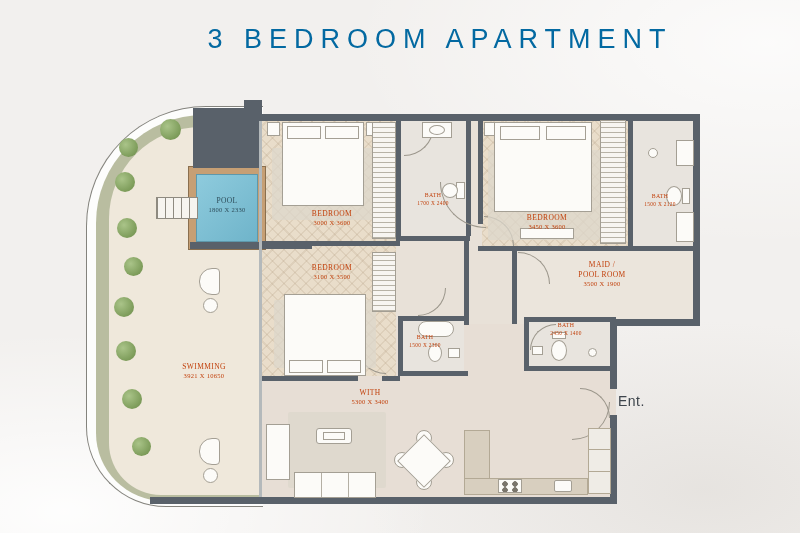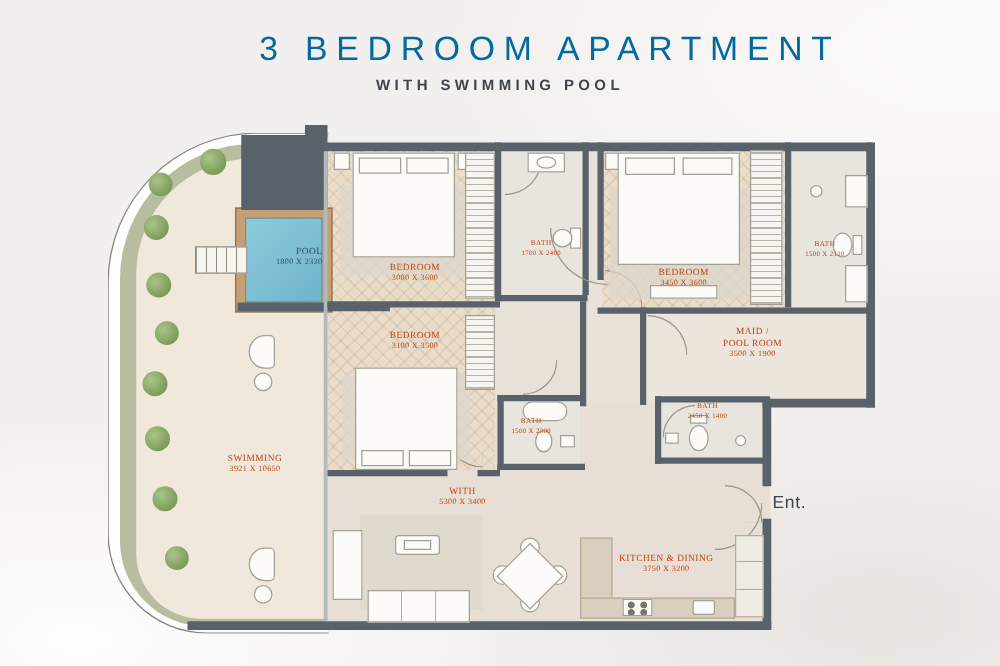--- a/index.html
+++ b/index.html
@@ -26,31 +26,30 @@
     background-image:repeating-linear-gradient(0deg,#b7b2a6 0 1px, transparent 1px 5px);}
   .rug{position:absolute;background:#dcd7cb;opacity:.75;border-radius:2px;}
   .arc{position:absolute;box-sizing:border-box;border:1px solid #9b968b;background:transparent;}
   .tree{position:absolute;border-radius:50%;
     background:radial-gradient(circle at 35% 35%, #aac489, #7e9d5b 68%, #6c8b4d);}
   .lbl{position:absolute;text-align:center;font-family:"Liberation Serif",serif;color:#c2410c;line-height:1.3;}
   .lbl .nm{display:block;font-size:7.5px;letter-spacing:.4px;}
   .lbl .dm{display:block;font-size:6.5px;letter-spacing:.3px;}
   .lbl.small .nm{font-size:5.8px;}
   .lbl.small .dm{font-size:5.4px;}
-  .pool-lbl{color:#2e4d5a;text-align:right;}
+  .pool-lbl{color:#2e4d5a;}
   .ent{position:absolute;left:618px;top:393px;font-size:14px;color:#3e454c;letter-spacing:.5px;}
   .circle{border-radius:50%;}
 </style>
 </head>
 <body>
 
 <div class="page">
 
   <div class="title">3 BEDROOM APARTMENT</div>
-  <div class="subtitle">WITH SWIMMING POOL</div>
 
   <div class="abs" style="left:86px;top:106px;width:176px;height:399px;background:#fdfdfc;border:1px solid #84837d;border-right:none;border-radius:120px 0 0 80px;"></div>
   <div class="abs" style="left:96px;top:115px;width:166px;height:386px;background:#b9bda0;border-radius:108px 0 0 68px;"></div>
   <div class="abs" style="left:109px;top:127px;width:153px;height:368px;background:#efe8db;border-radius:92px 0 0 52px;"></div>
 
   <div class="tree" style="left:160px;top:119px;width:21px;height:21px;"></div>
   <div class="tree" style="left:119px;top:138px;width:19px;height:19px;"></div>
   <div class="tree" style="left:115px;top:172px;width:20px;height:20px;"></div>
   <div class="tree" style="left:117px;top:218px;width:20px;height:20px;"></div>
   <div class="tree" style="left:124px;top:257px;width:19px;height:19px;"></div>
@@ -222,20 +221,16 @@
     <span class="dm">2450 X 1400</span>
   </div>
   <div class="lbl" style="left:164px;top:362px;width:80px;">
     <span class="nm">SWIMMING</span>
     <span class="dm">3921 X 10650</span>
   </div>
   <div class="lbl" style="left:330px;top:388px;width:80px;">
     <span class="nm">WITH</span>
     <span class="dm">5300 X 3400</span>
   </div>
-  <div class="lbl" style="left:478px;top:442px;width:110px;">
-    <span class="nm">KITCHEN &amp; DINING</span>
-    <span class="dm">3750 X 3200</span>
-  </div>
 
   <div class="ent">Ent.</div>
 
 </div>
 
 </body></html>

